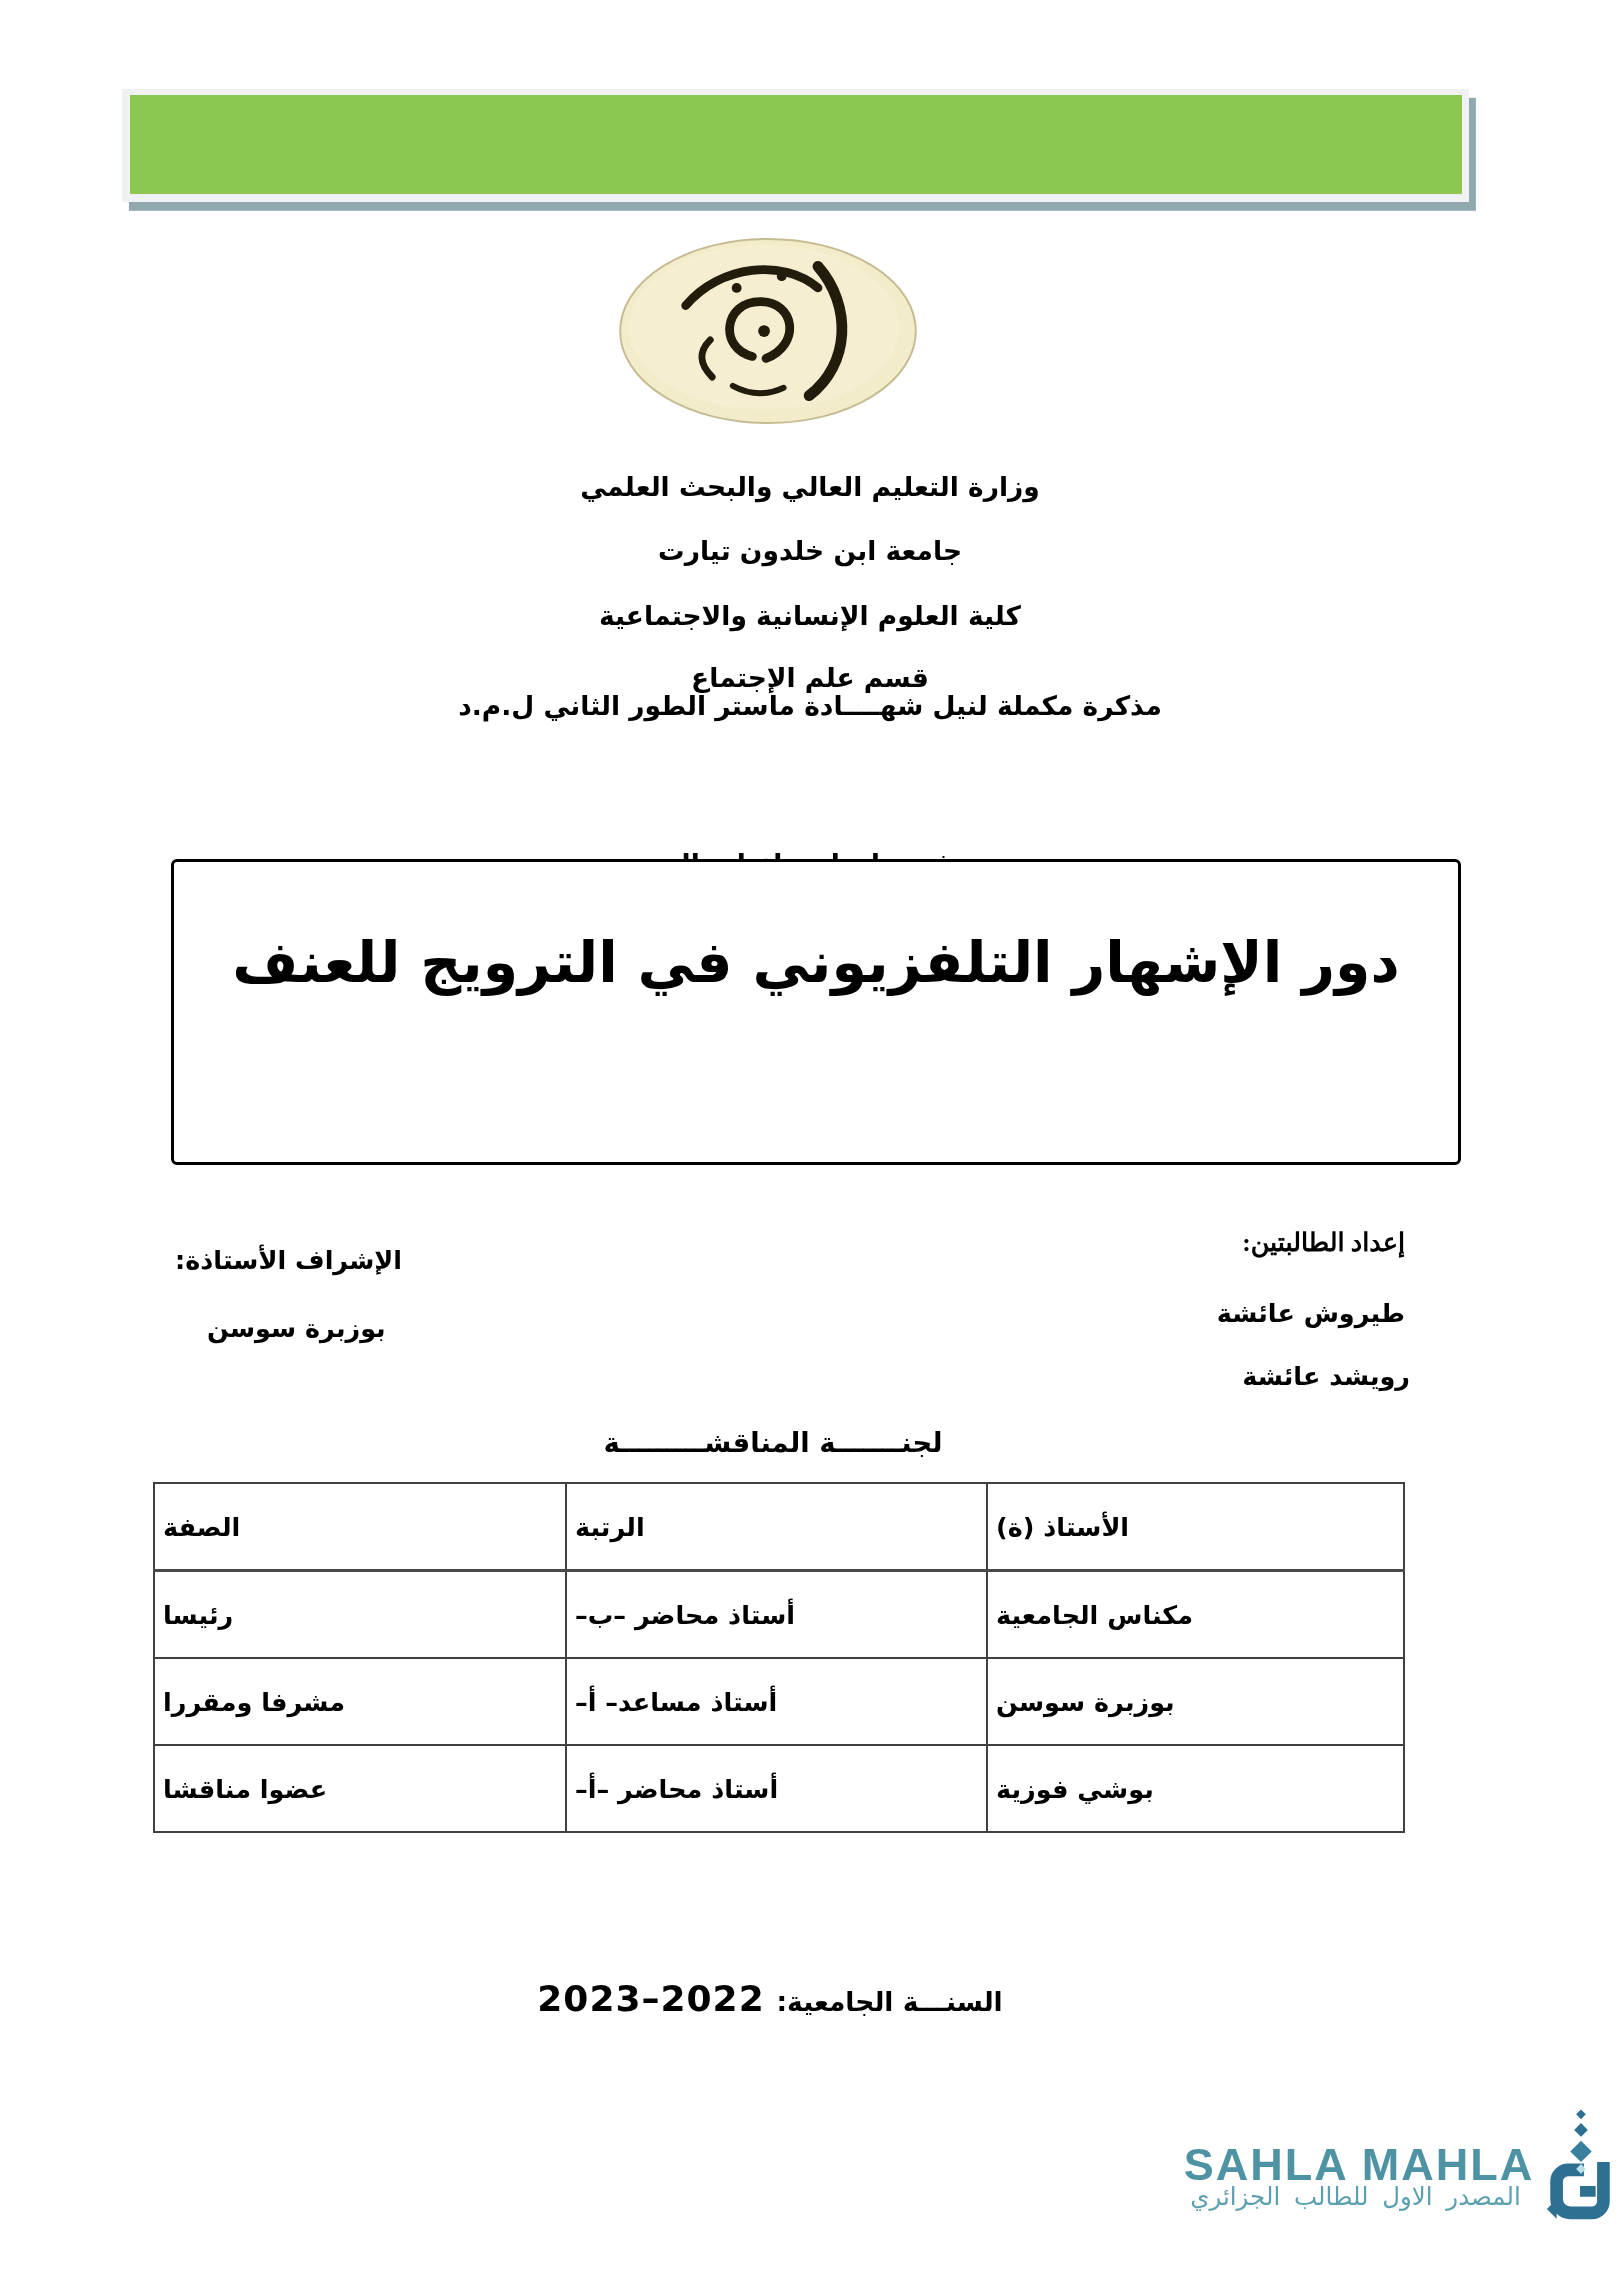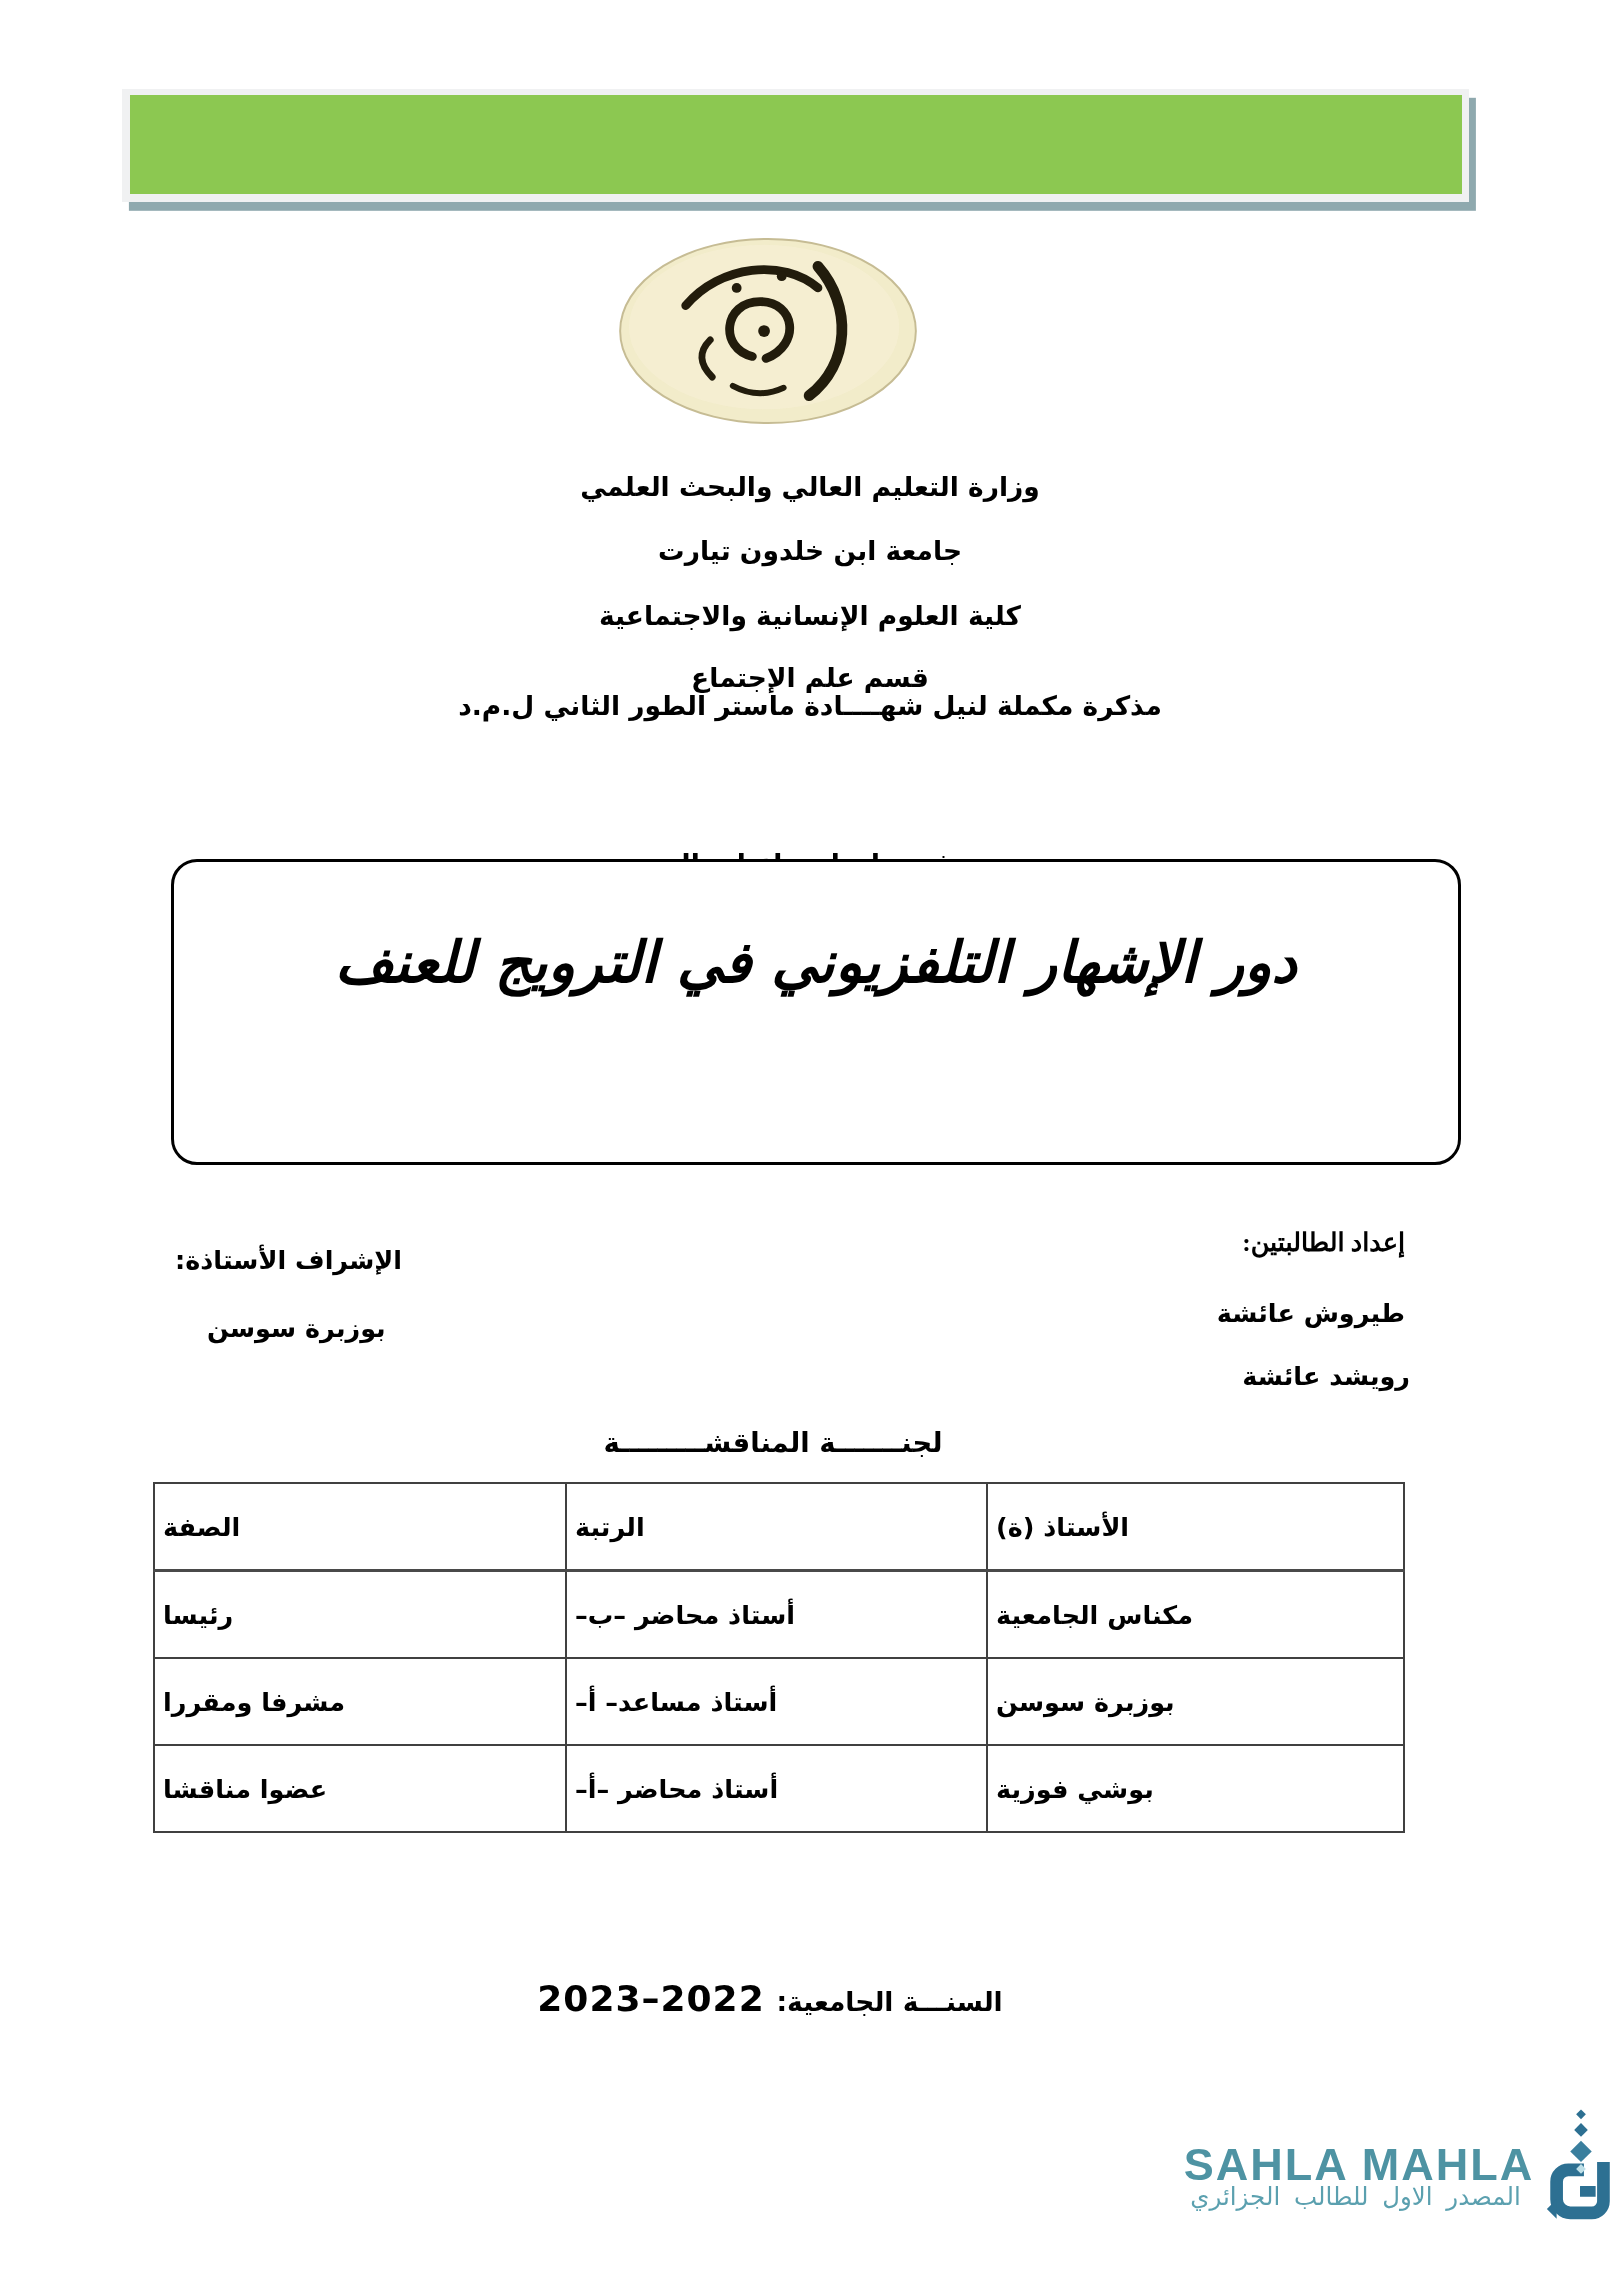--- a/index.html
+++ b/index.html
@@ -16,21 +16,21 @@
   
   .seal{position:absolute;left:617px;top:237px;width:302px;height:188px;}
   
   .hline{
     position:absolute;left:0;width:100%;text-align:center;direction:rtl;
     font-weight:bold;font-size:26.5px;line-height:35px;
   }
   
   .title-box{
     position:absolute;left:171px;top:859px;width:1290px;height:306px;
-    border:3.9px solid #000;border-radius:26px;box-sizing:border-box;background:#fff;font-style:italic;
+    border:3.9px solid #000;border-radius:6px;box-sizing:border-box;background:#fff;
   }
   .title-main{
     position:absolute;left:0;top:59px;width:100%;text-align:center;direction:rtl;
     font-weight:bold;font-size:57px;line-height:82px;
   }
   .title-sub{
     position:absolute;left:0;top:202px;width:100%;text-align:center;direction:rtl;
     font-weight:bold;font-size:29px;line-height:43px;
   }
   

